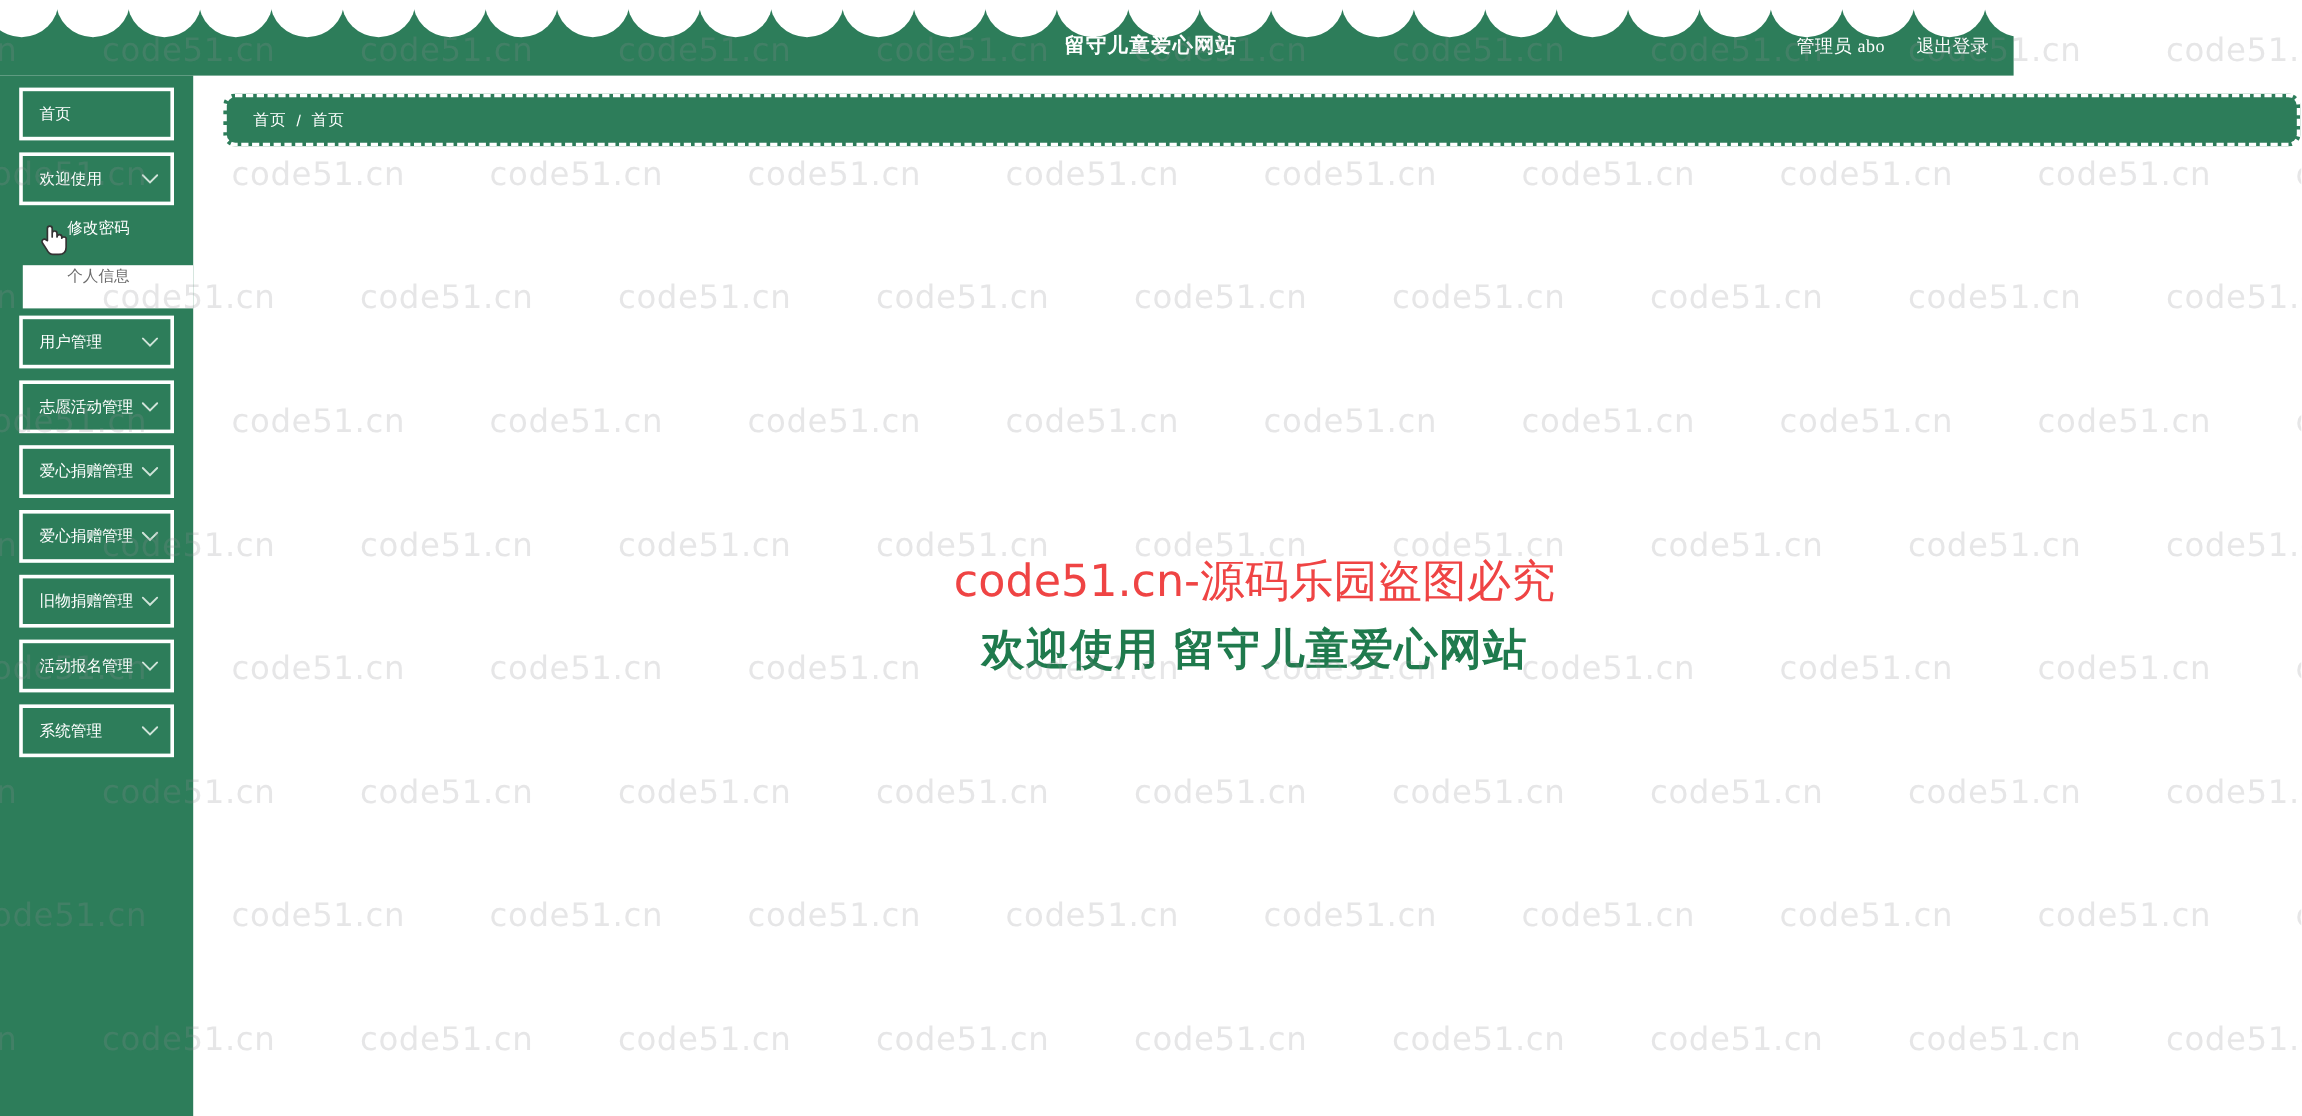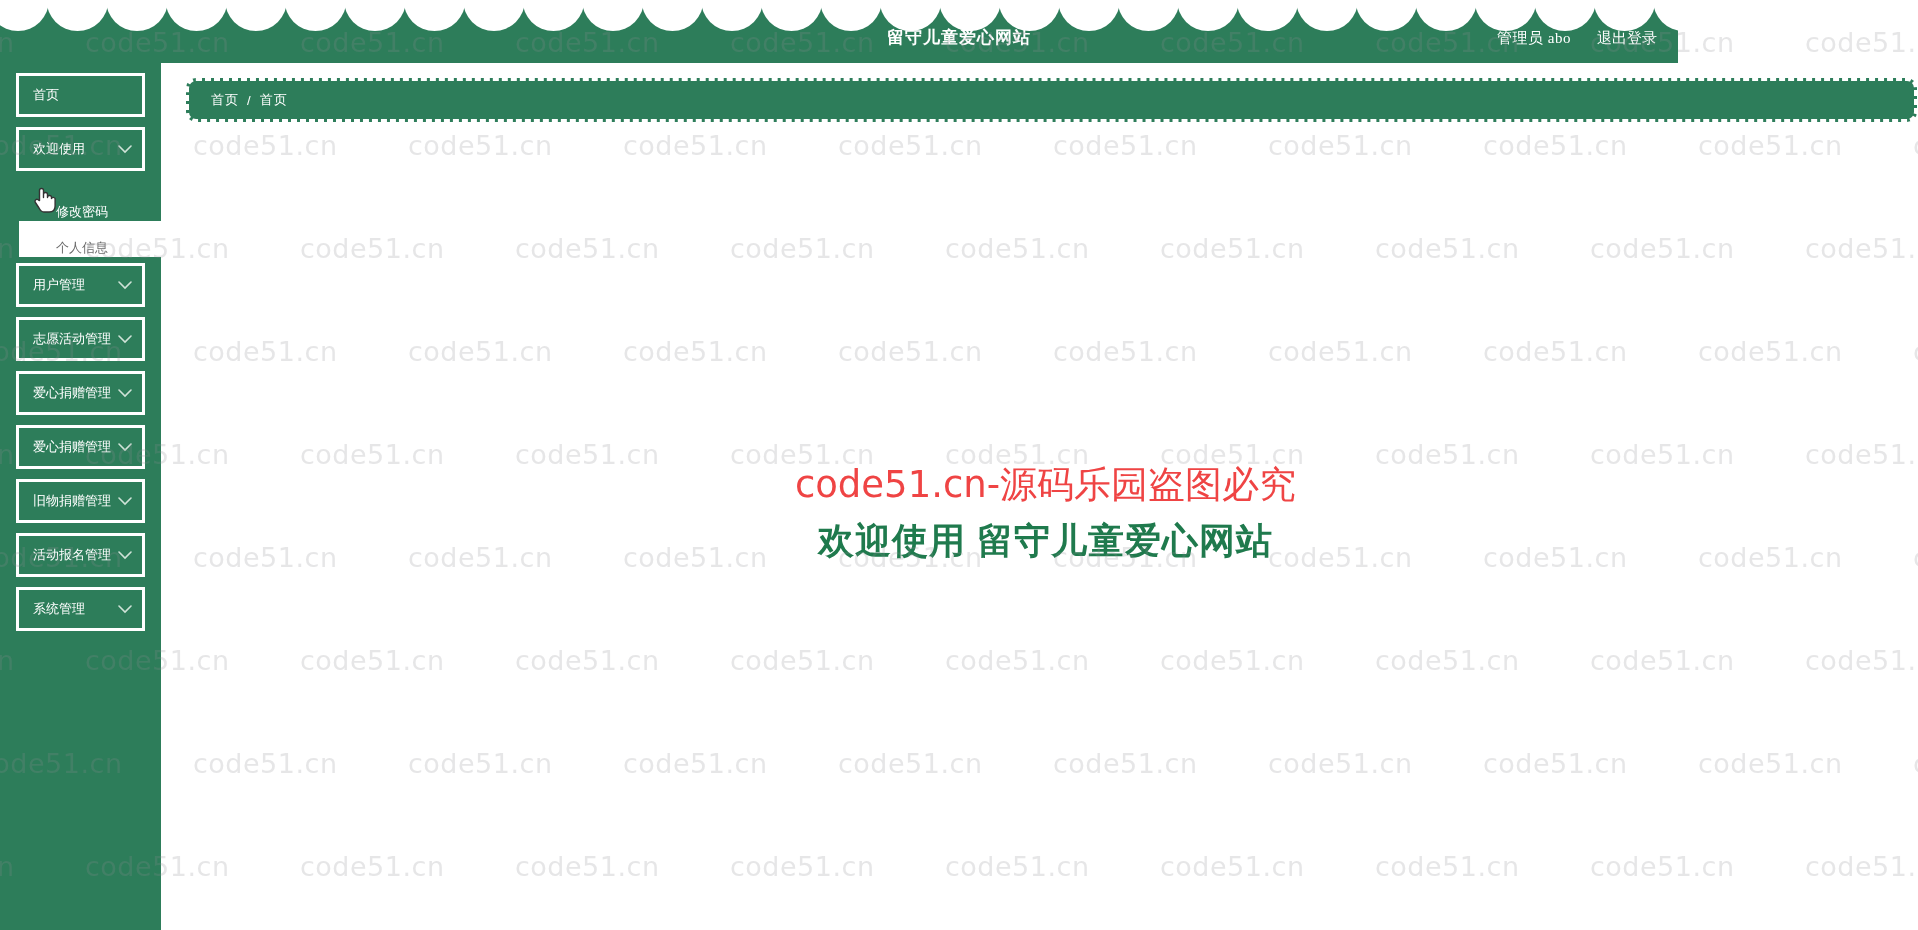--- a/index.html
+++ b/index.html
@@ -124,21 +124,21 @@
     display: flex;
     align-items: center;
     justify-content: center;
   }
   .menu-item .chevron svg { display: block; }
 
   .submenu { margin: 0 0 6px 0; }
   .submenu-item {
     height: 40px;
     display: flex;
-    align-items: flex-end;
+    align-items: flex-start;
     padding-left: 56px;
     font-size: 13px;
     color: #ffffff;
     cursor: pointer;
     white-space: nowrap;
   }
   .submenu-item.active {
     background: #ffffff;
     color: #6b6b6b;
     margin-left: 19px;

